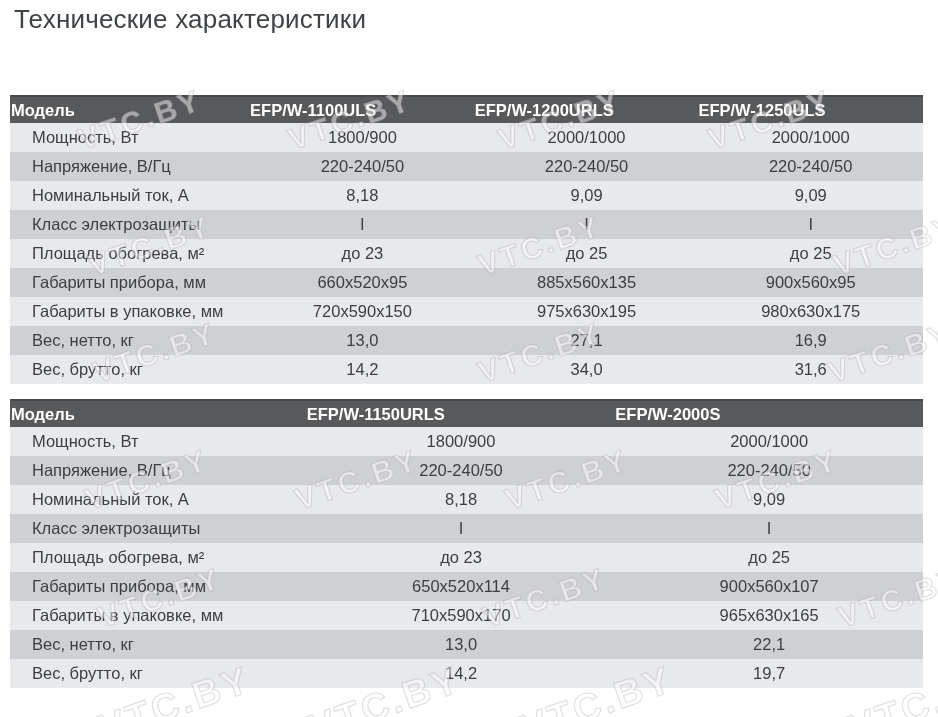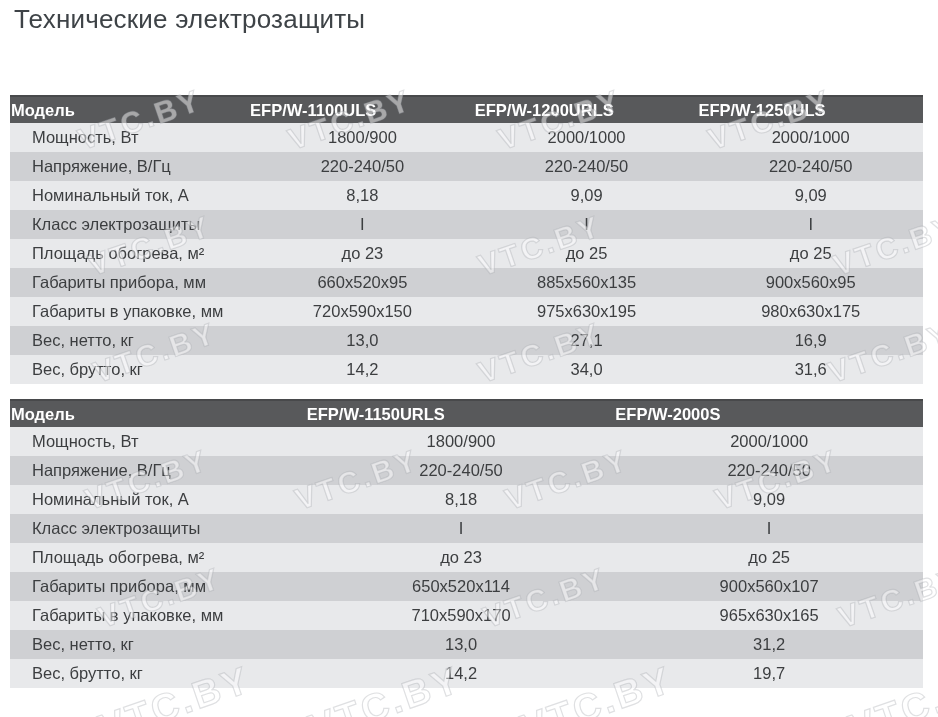--- a/index.html
+++ b/index.html
@@ -52,21 +52,21 @@
     font-weight: 700; letter-spacing: 3px; white-space: nowrap;
     color: rgba(255, 255, 255, 0.48);
     -webkit-text-stroke: 1.2px rgba(156, 158, 164, 0.32);
     text-shadow: 0 0 0 rgba(156,158,164,0.0);
     pointer-events: none; z-index: 5;
   }
 </style>
 </head>
 <body>
 
-<h1 id="page-title">Технические электрозащиты</h1>
+<h1 id="page-title">Технические характеристики</h1>
 
 <table id="table-1" class="spec-table">
   <colgroup>
       <col style="width: 26.3%;">
       <col style="width: 24.6%;">
       <col style="width: 24.5%;">
       <col style="width: 24.6%;">
     </colgroup>
   <thead>
       <tr>
@@ -179,21 +179,21 @@
         <td>900x560x107</td>
       </tr>
       <tr>
         <td>Габариты в упаковке, мм</td>
         <td>710x590x170</td>
         <td>965x630x165</td>
       </tr>
       <tr>
         <td>Вес, нетто, кг</td>
         <td>13,0</td>
-        <td>31,2</td>
+        <td>22,1</td>
       </tr>
       <tr>
         <td>Вес, брутто, кг</td>
         <td>14,2</td>
         <td>19,7</td>
       </tr>
     </tbody>
 </table>
 
 <div id="watermark-layer">

